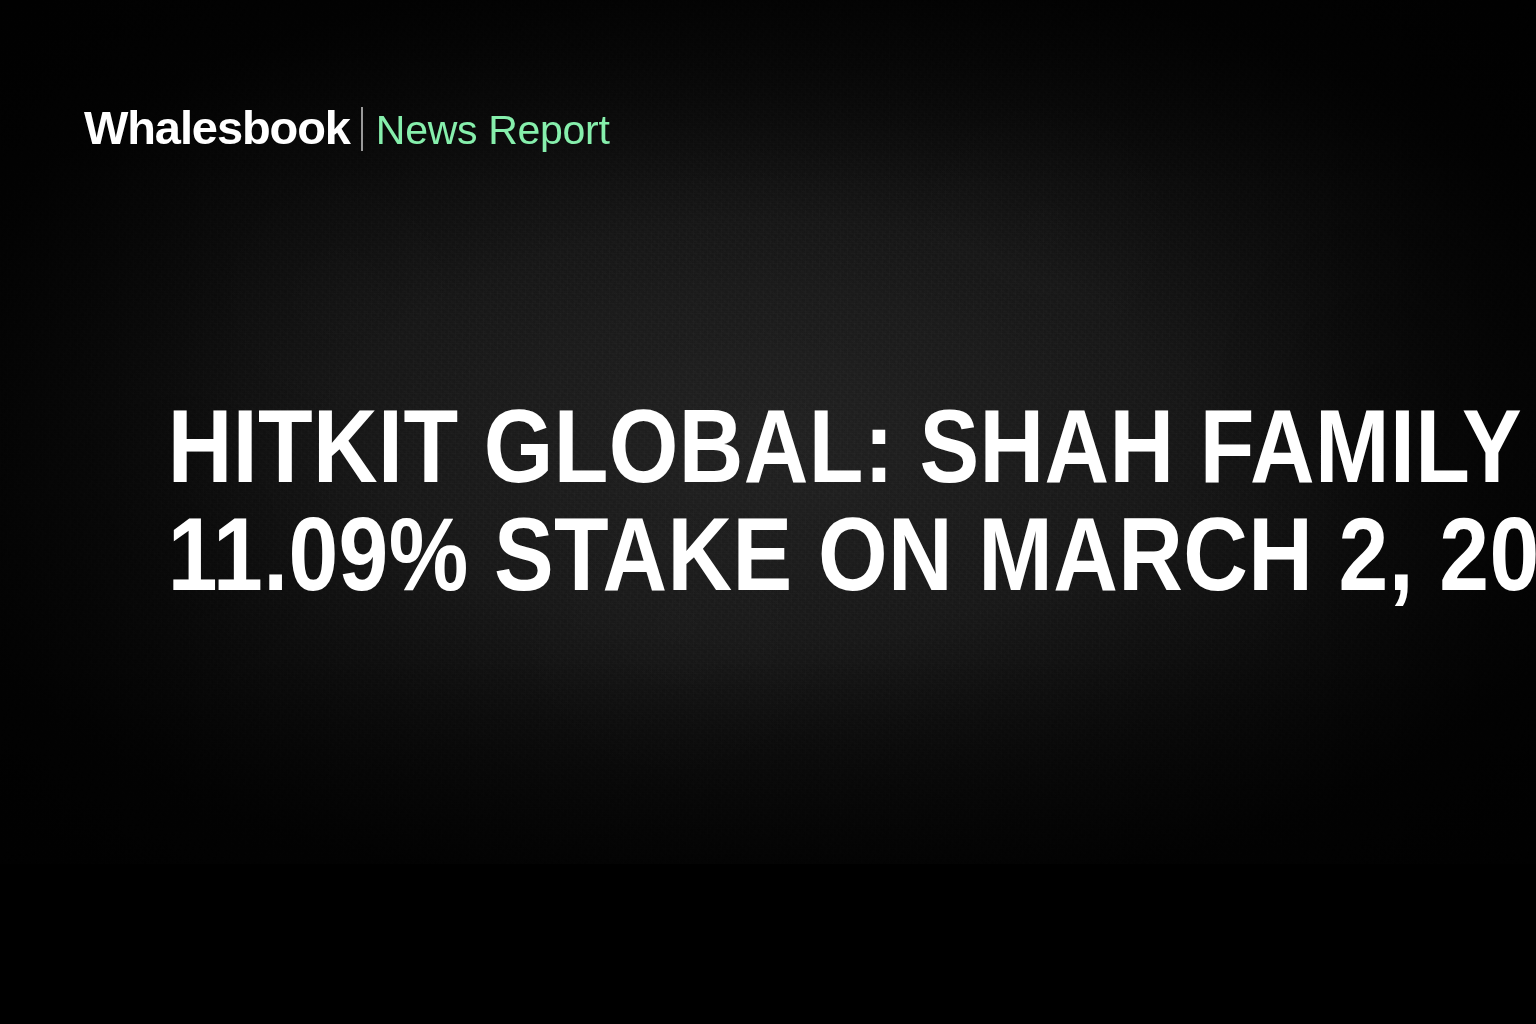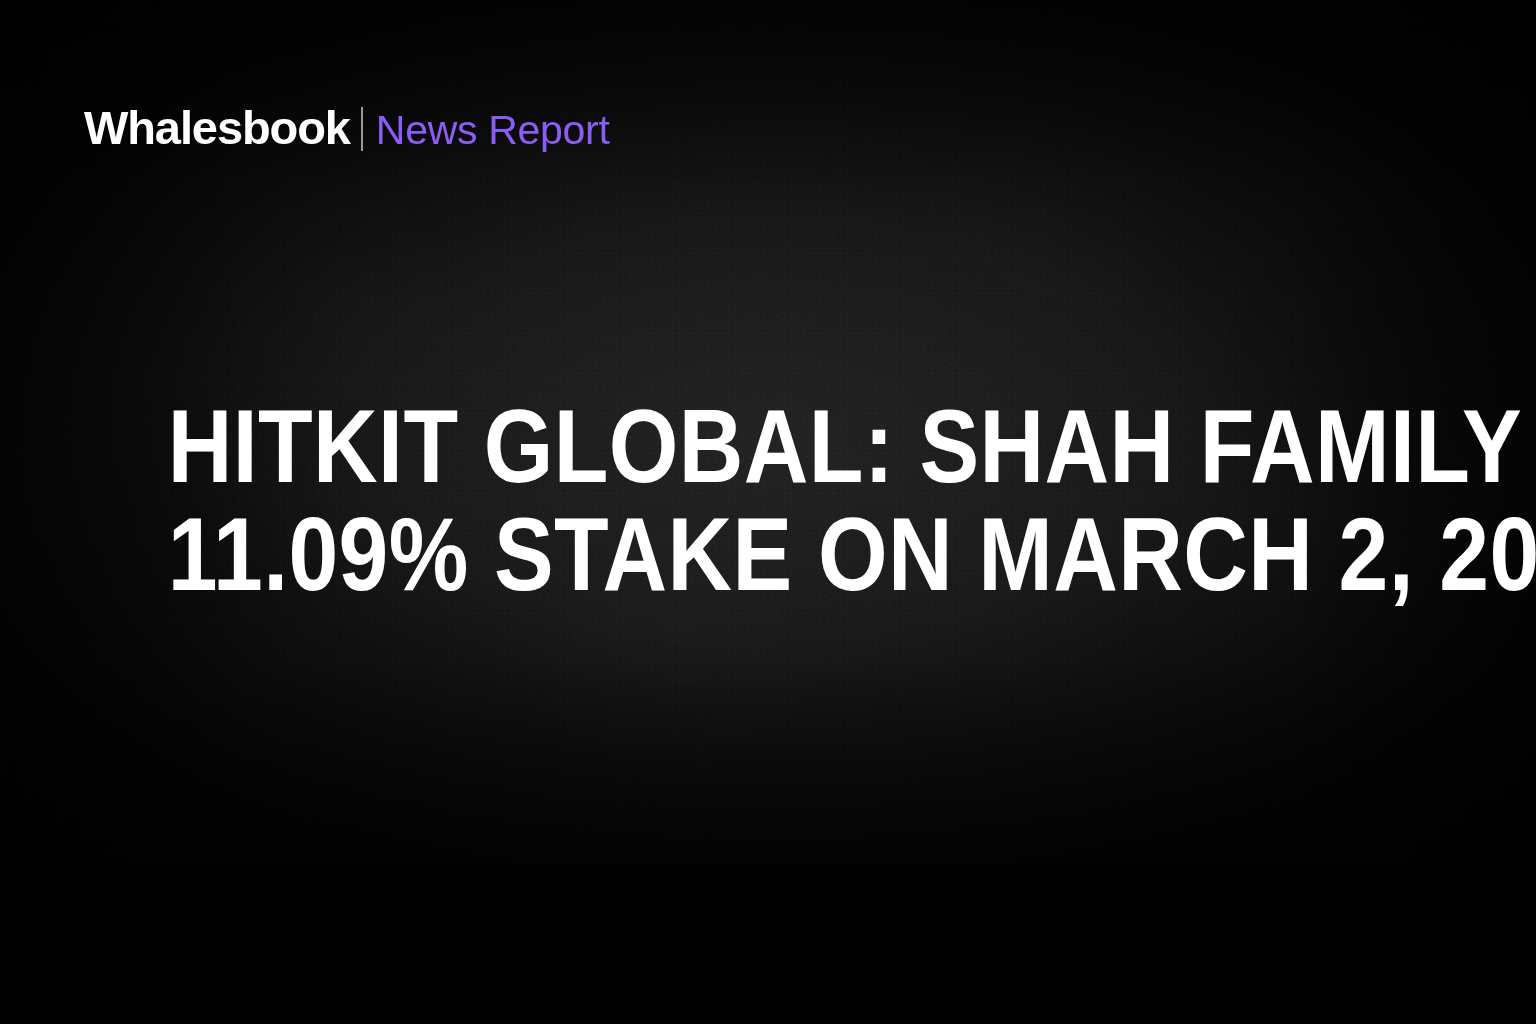--- a/index.html
+++ b/index.html
@@ -132,21 +132,21 @@
     align-self: center;
     position: relative;
     top: 1px;
     flex: none;
   }
 
   .logo-sub {
     font-size: 41px;
     font-weight: 400;
     letter-spacing: -0.3px;
-    color: #8b5cf6;
+    color: #86efac;
     line-height: 1;
     white-space: nowrap;
   }
 
   
   .headline {
     position: absolute;
     left: 0;
     right: 0;
     top: 392px;

